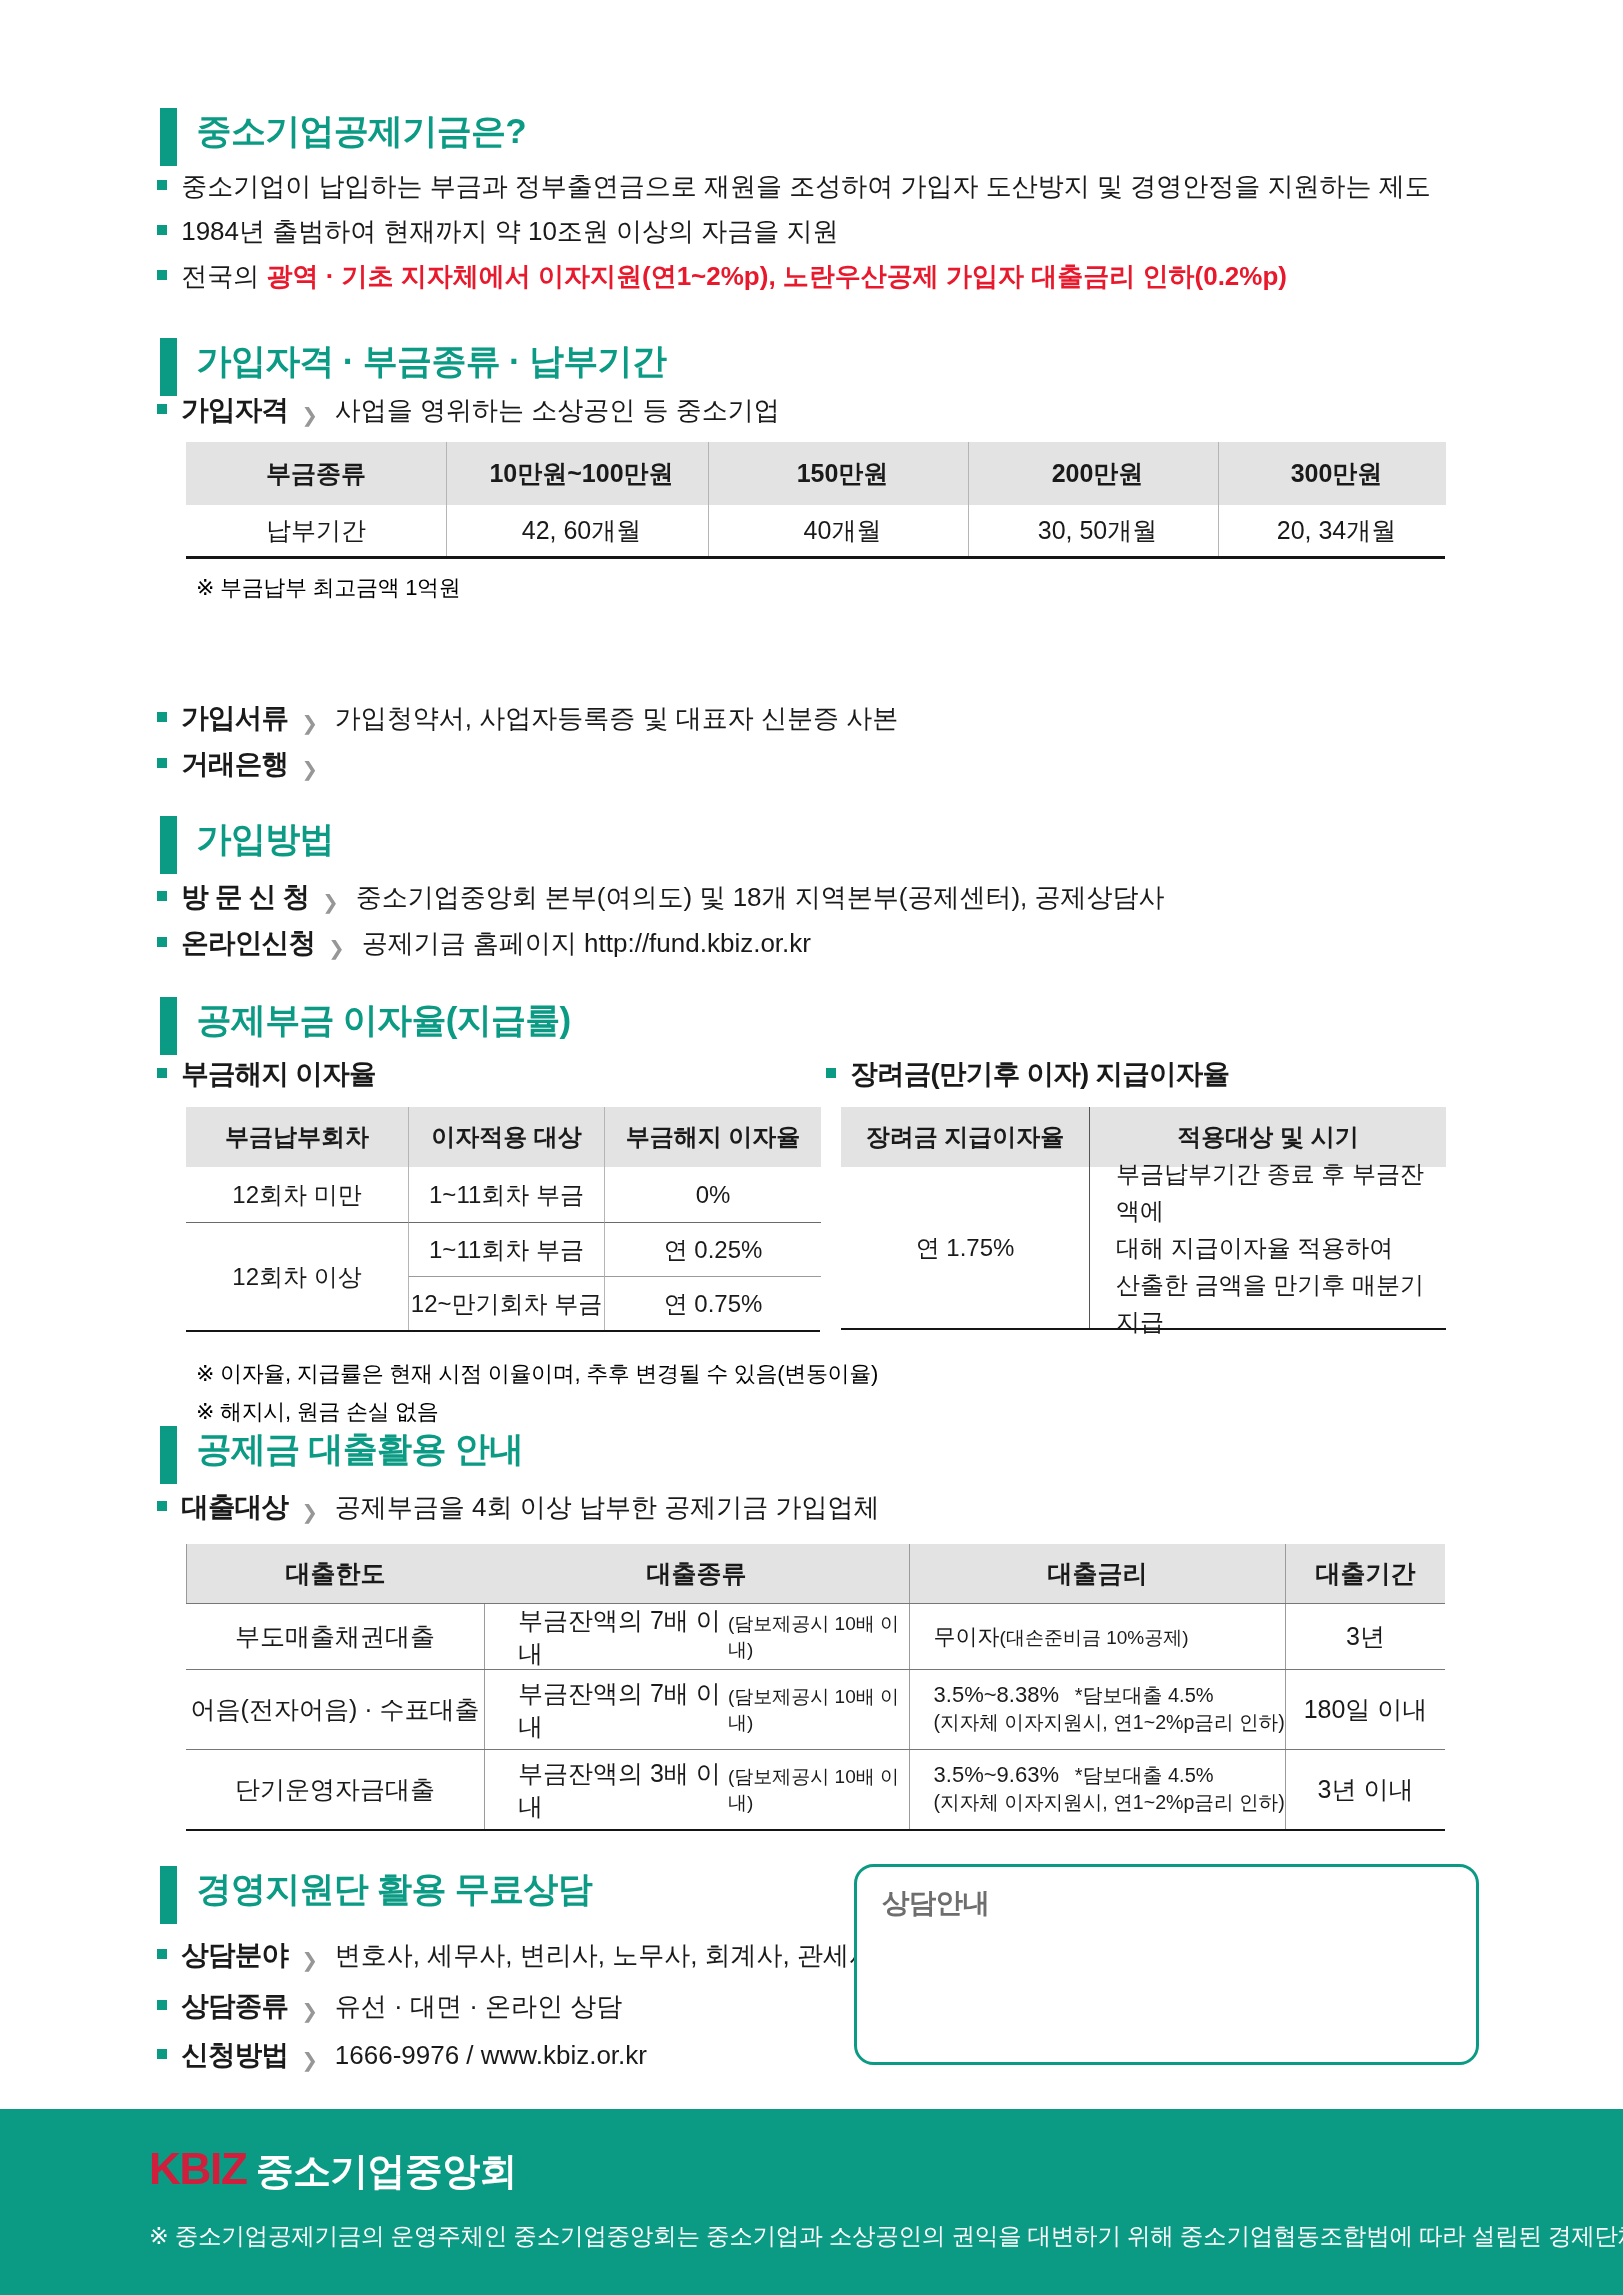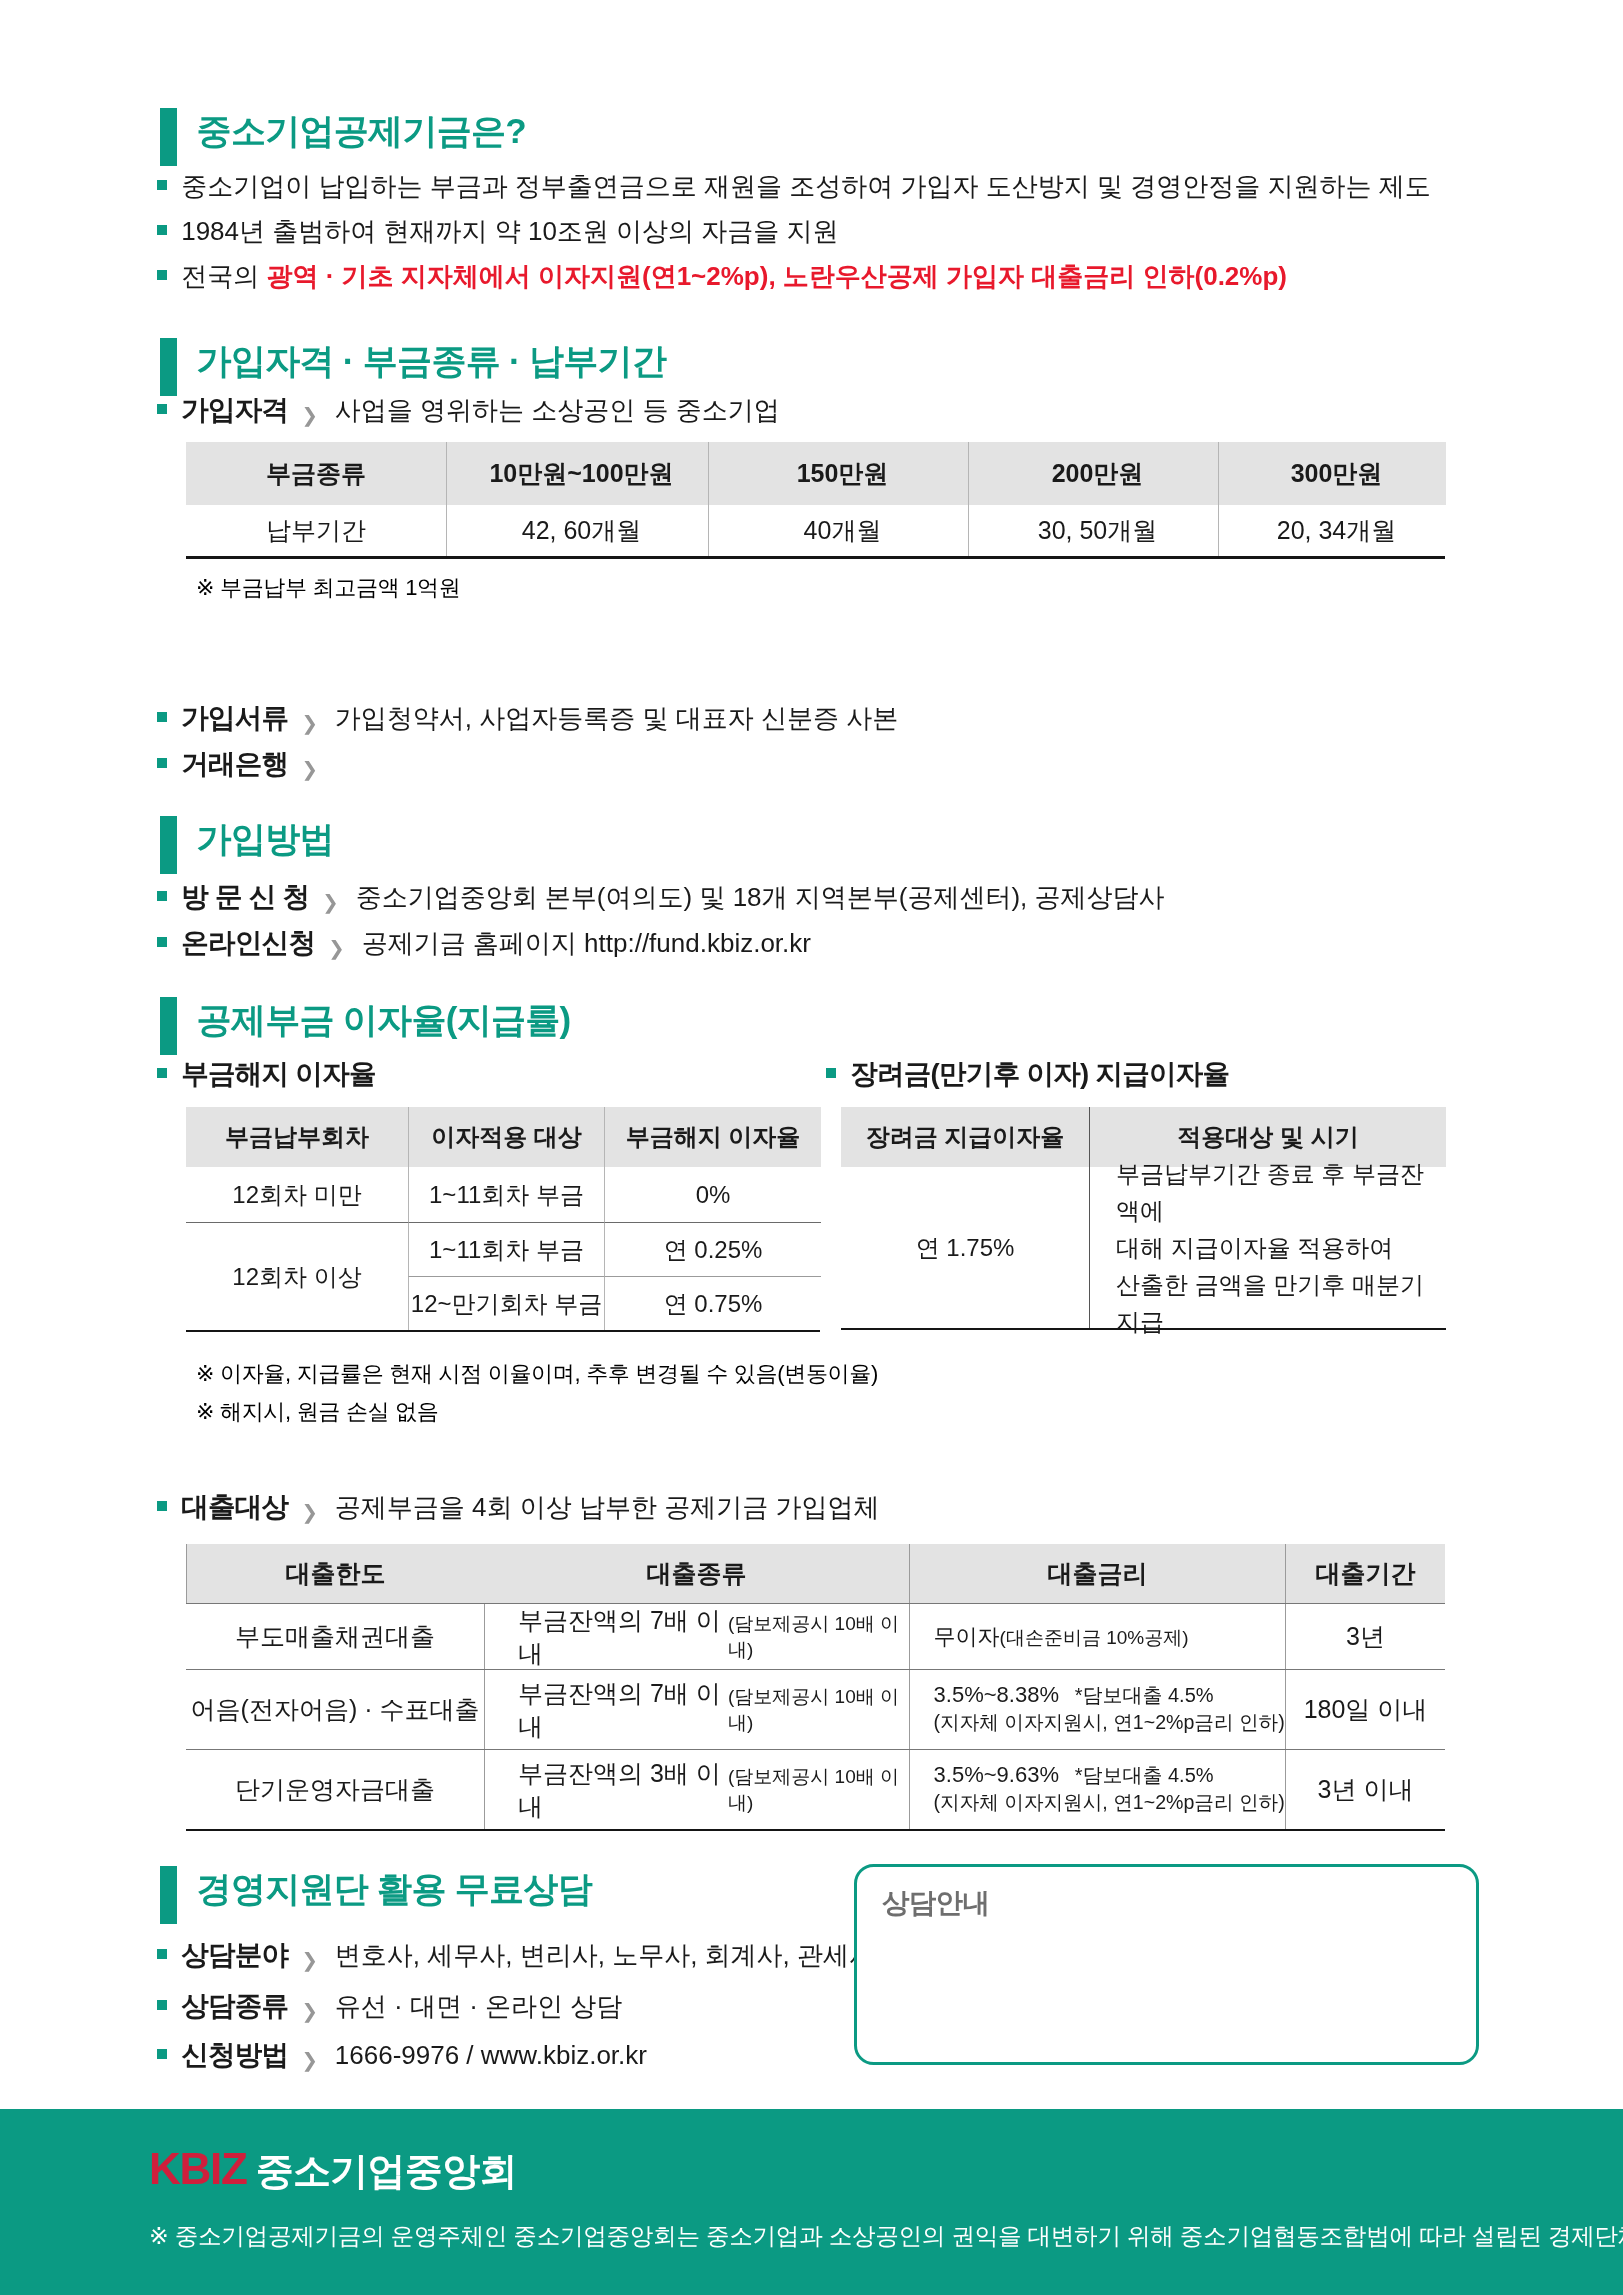--- a/index.html
+++ b/index.html
@@ -183,20 +183,24 @@
     <div class="c vl desc">
       <span>부금납부기간 종료 후 부금잔액에</span>
       <span>대해 지급이자율 적용하여</span>
       <span>산출한 금액을 만기후 매분기 지급</span>
     </div>
   </div>
 
   <div class="note" style="left:196px;top:1359px">※ 이자율, 지급률은 현재 시점 이율이며, 추후 변경될 수 있음(변동이율)</div>
   <div class="note" style="left:196px;top:1397px">※ 해지시, 원금 손실 없음</div>
 
+  <div class="sec" style="top:1426px">
+    <span class="bar"></span>
+    <span class="t">공제금 대출활용 안내</span>
+  </div>
   <div class="bul" style="left:157px;top:1490px">
     <span class="sq"></span>
     <span class="lbl">대출대상</span>
     <span class="arr">❯</span>
     <span>공제부금을 4회 이상 납부한 공제기금 가입업체</span>
   </div>
 
   <div class="t3">
     <div class="row hrow">
       <div class="c h vl">대출한도</div>

